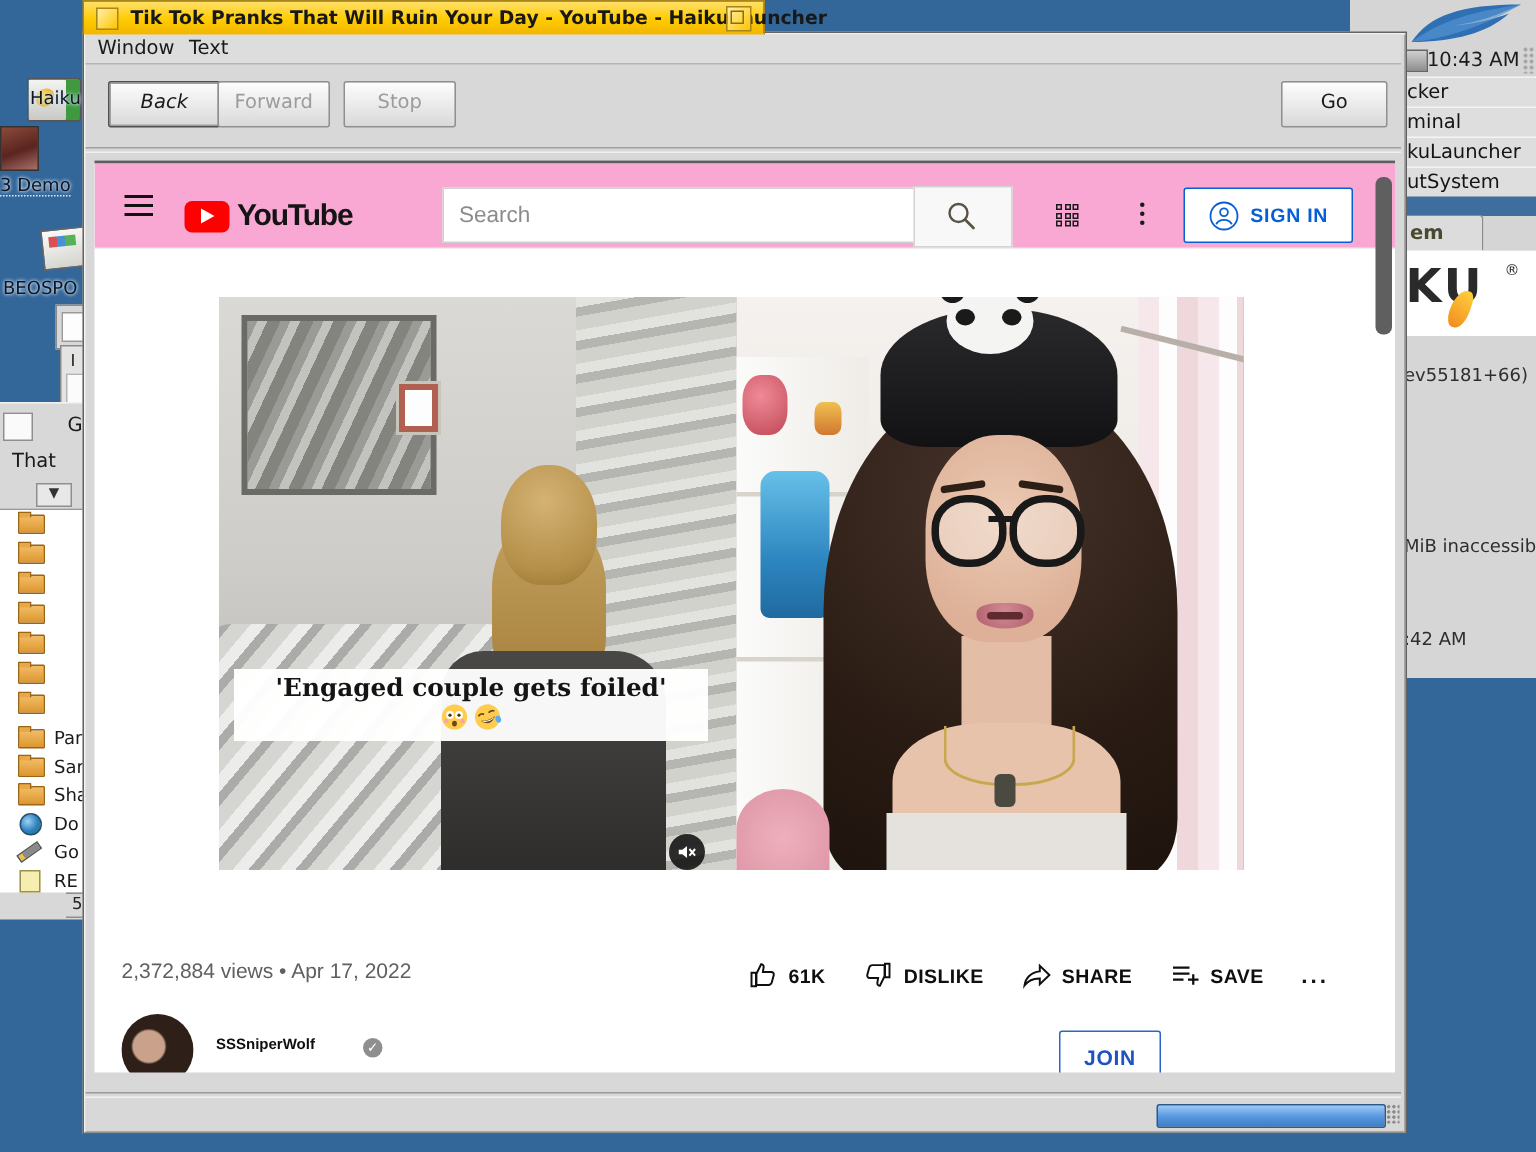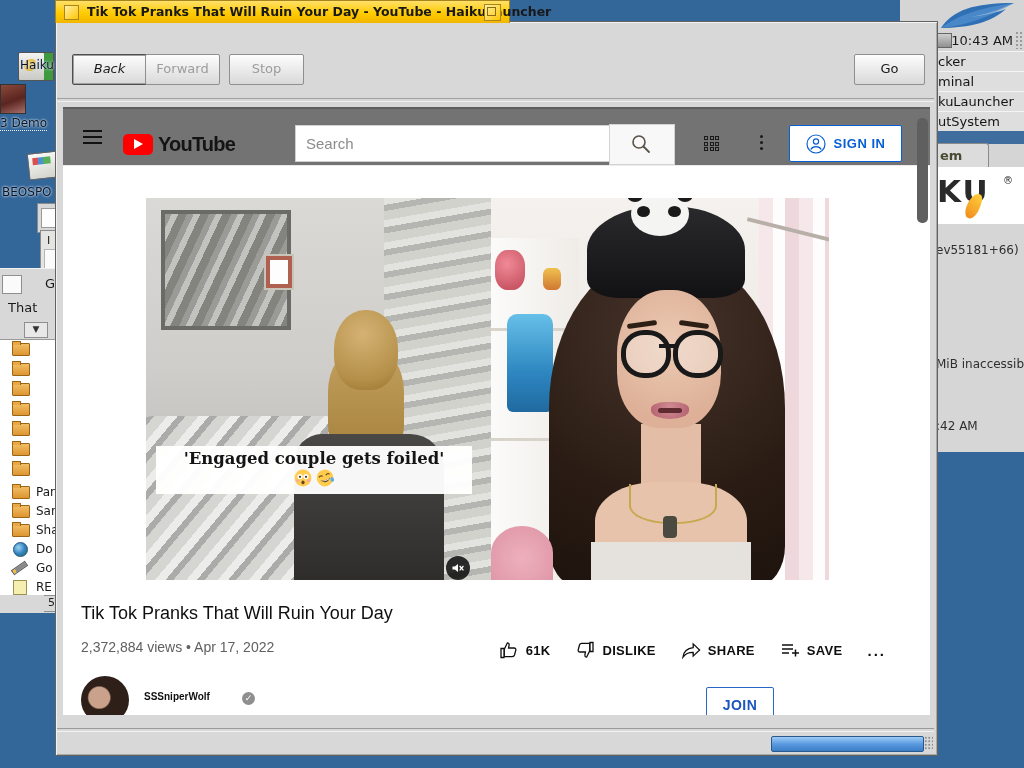--- a/index.html
+++ b/index.html
@@ -99,21 +99,21 @@
   #btn-stop{left:173px;width:73px;}
   #btn-go{left:798px;width:69px;}
   #url-field{position:absolute;left:257px;top:32px;width:530px;height:27px;border:1px solid #555;
      background:#fff;font-family:"DejaVu Sans",sans-serif;font-size:13px;color:#141414;padding:0 0 0 8px;}
   #tb-groove{position:absolute;left:1px;top:76px;width:877px;height:2px;
      border-top:1px solid #a0a0a0;border-bottom:1px solid #f0f0f0;}
 
   
   #viewport{position:absolute;left:7px;top:85px;width:867px;height:608px;background:#fff;
      border-top:2px solid #5f5f5f;overflow:hidden;font-family:"Liberation Sans",sans-serif;}
-  #yt-header{position:absolute;left:0;top:0;width:867px;height:56px;background:#737373;border-bottom:1px solid #ececec;}
+  #yt-header{position:absolute;left:0;top:0;width:867px;height:56px;background:#f9a8d4;border-bottom:1px solid #ececec;}
   #hamburger div{position:absolute;left:20px;width:19px;height:2px;background:#111;}
   #yt-logo-play{position:absolute;left:60px;top:25px;width:30px;height:21px;background:#ff0000;border-radius:5px;}
   #yt-logo-play:before{content:"";position:absolute;left:11px;top:5px;border-left:9px solid #fff;
      border-top:5.5px solid transparent;border-bottom:5.5px solid transparent;}
   #yt-logo-text{position:absolute;left:95px;top:24px;font-size:20px;font-weight:bold;letter-spacing:-0.8px;color:#141414;}
   #yt-search{position:absolute;left:232px;top:16px;width:313px;height:35px;border:1px solid #d0d0d0;
      background:#fff;font-family:"Liberation Sans",sans-serif;font-size:15px;padding:0 0 0 10px;color:#333;}
   #yt-search::placeholder{color:#8b8b8b;}
   #yt-search-btn{position:absolute;left:546px;top:15px;width:64px;height:39px;background:#f8f8f8;border:1px solid #d3d3d3;}
   #yt-grid{position:absolute;left:641px;top:27px;width:16px;height:16px;display:grid;
@@ -331,20 +331,24 @@
   <div class="about-line" style="top:252px;">:42 AM</div>
 </div>
 
 <div id="tab" class="abs">
   <div id="tab-close"></div>
   <div id="tab-title">Tik Tok Pranks That Will Ruin Your Day - YouTube - HaikuLauncher</div>
   <div id="tab-zoom"></div>
 </div>
 
 <div id="bframe" class="abs">
+  <div id="menubar">
+    <div id="menu-window" class="menu-item">Window</div>
+    <div id="menu-text" class="menu-item">Text</div>
+  </div>
 
   <div id="btn-back" class="hbtn">Back</div>
   <div id="btn-forward" class="hbtn disabled">Forward</div>
   <div id="btn-stop" class="hbtn disabled">Stop</div>
   <div id="btn-go" class="hbtn">Go</div>
   <div id="tb-groove"></div>
 
   <div id="viewport">
     <div id="yt-header">
       <div id="hamburger">
@@ -442,21 +446,20 @@
       </div>
       <div id="mute-btn">
         <svg width="14" height="14" viewBox="0 0 14 14">
           <path d="M1.5 5.5v3h2.4L7 11V3L3.9 5.5H1.5z" fill="#fff"></path>
           <line x1="8.6" y1="5" x2="12.4" y2="9.4" stroke="#fff" stroke-width="1.3"></line>
           <line x1="12.4" y1="5" x2="8.6" y2="9.4" stroke="#fff" stroke-width="1.3"></line>
         </svg>
       </div>
     </div>
 
-    <div id="vid-title">Tik Tok Pranks That Will Ruin Your Day</div>
     <div id="vid-stats">2,372,884 views • Apr 17, 2022</div>
 
     <div id="actions">
       <div class="act">
         <svg width="20" height="20" viewBox="0 0 20 20">
           <path d="M2 8.5h3v9H2z M5.3 16.6V9.2l3.1-6.4c1.1 0 1.9.9 1.7 2L9.6 8h5.6c1.1 0 1.9 1 1.6 2.1l-1.3 4.9c-.3 1-1.2 1.6-2.2 1.6H5.3z" fill="none" stroke="#0f0f0f" stroke-width="1.3"></path>
         </svg>
         <span>61K</span>
       </div>
       <div class="act">

